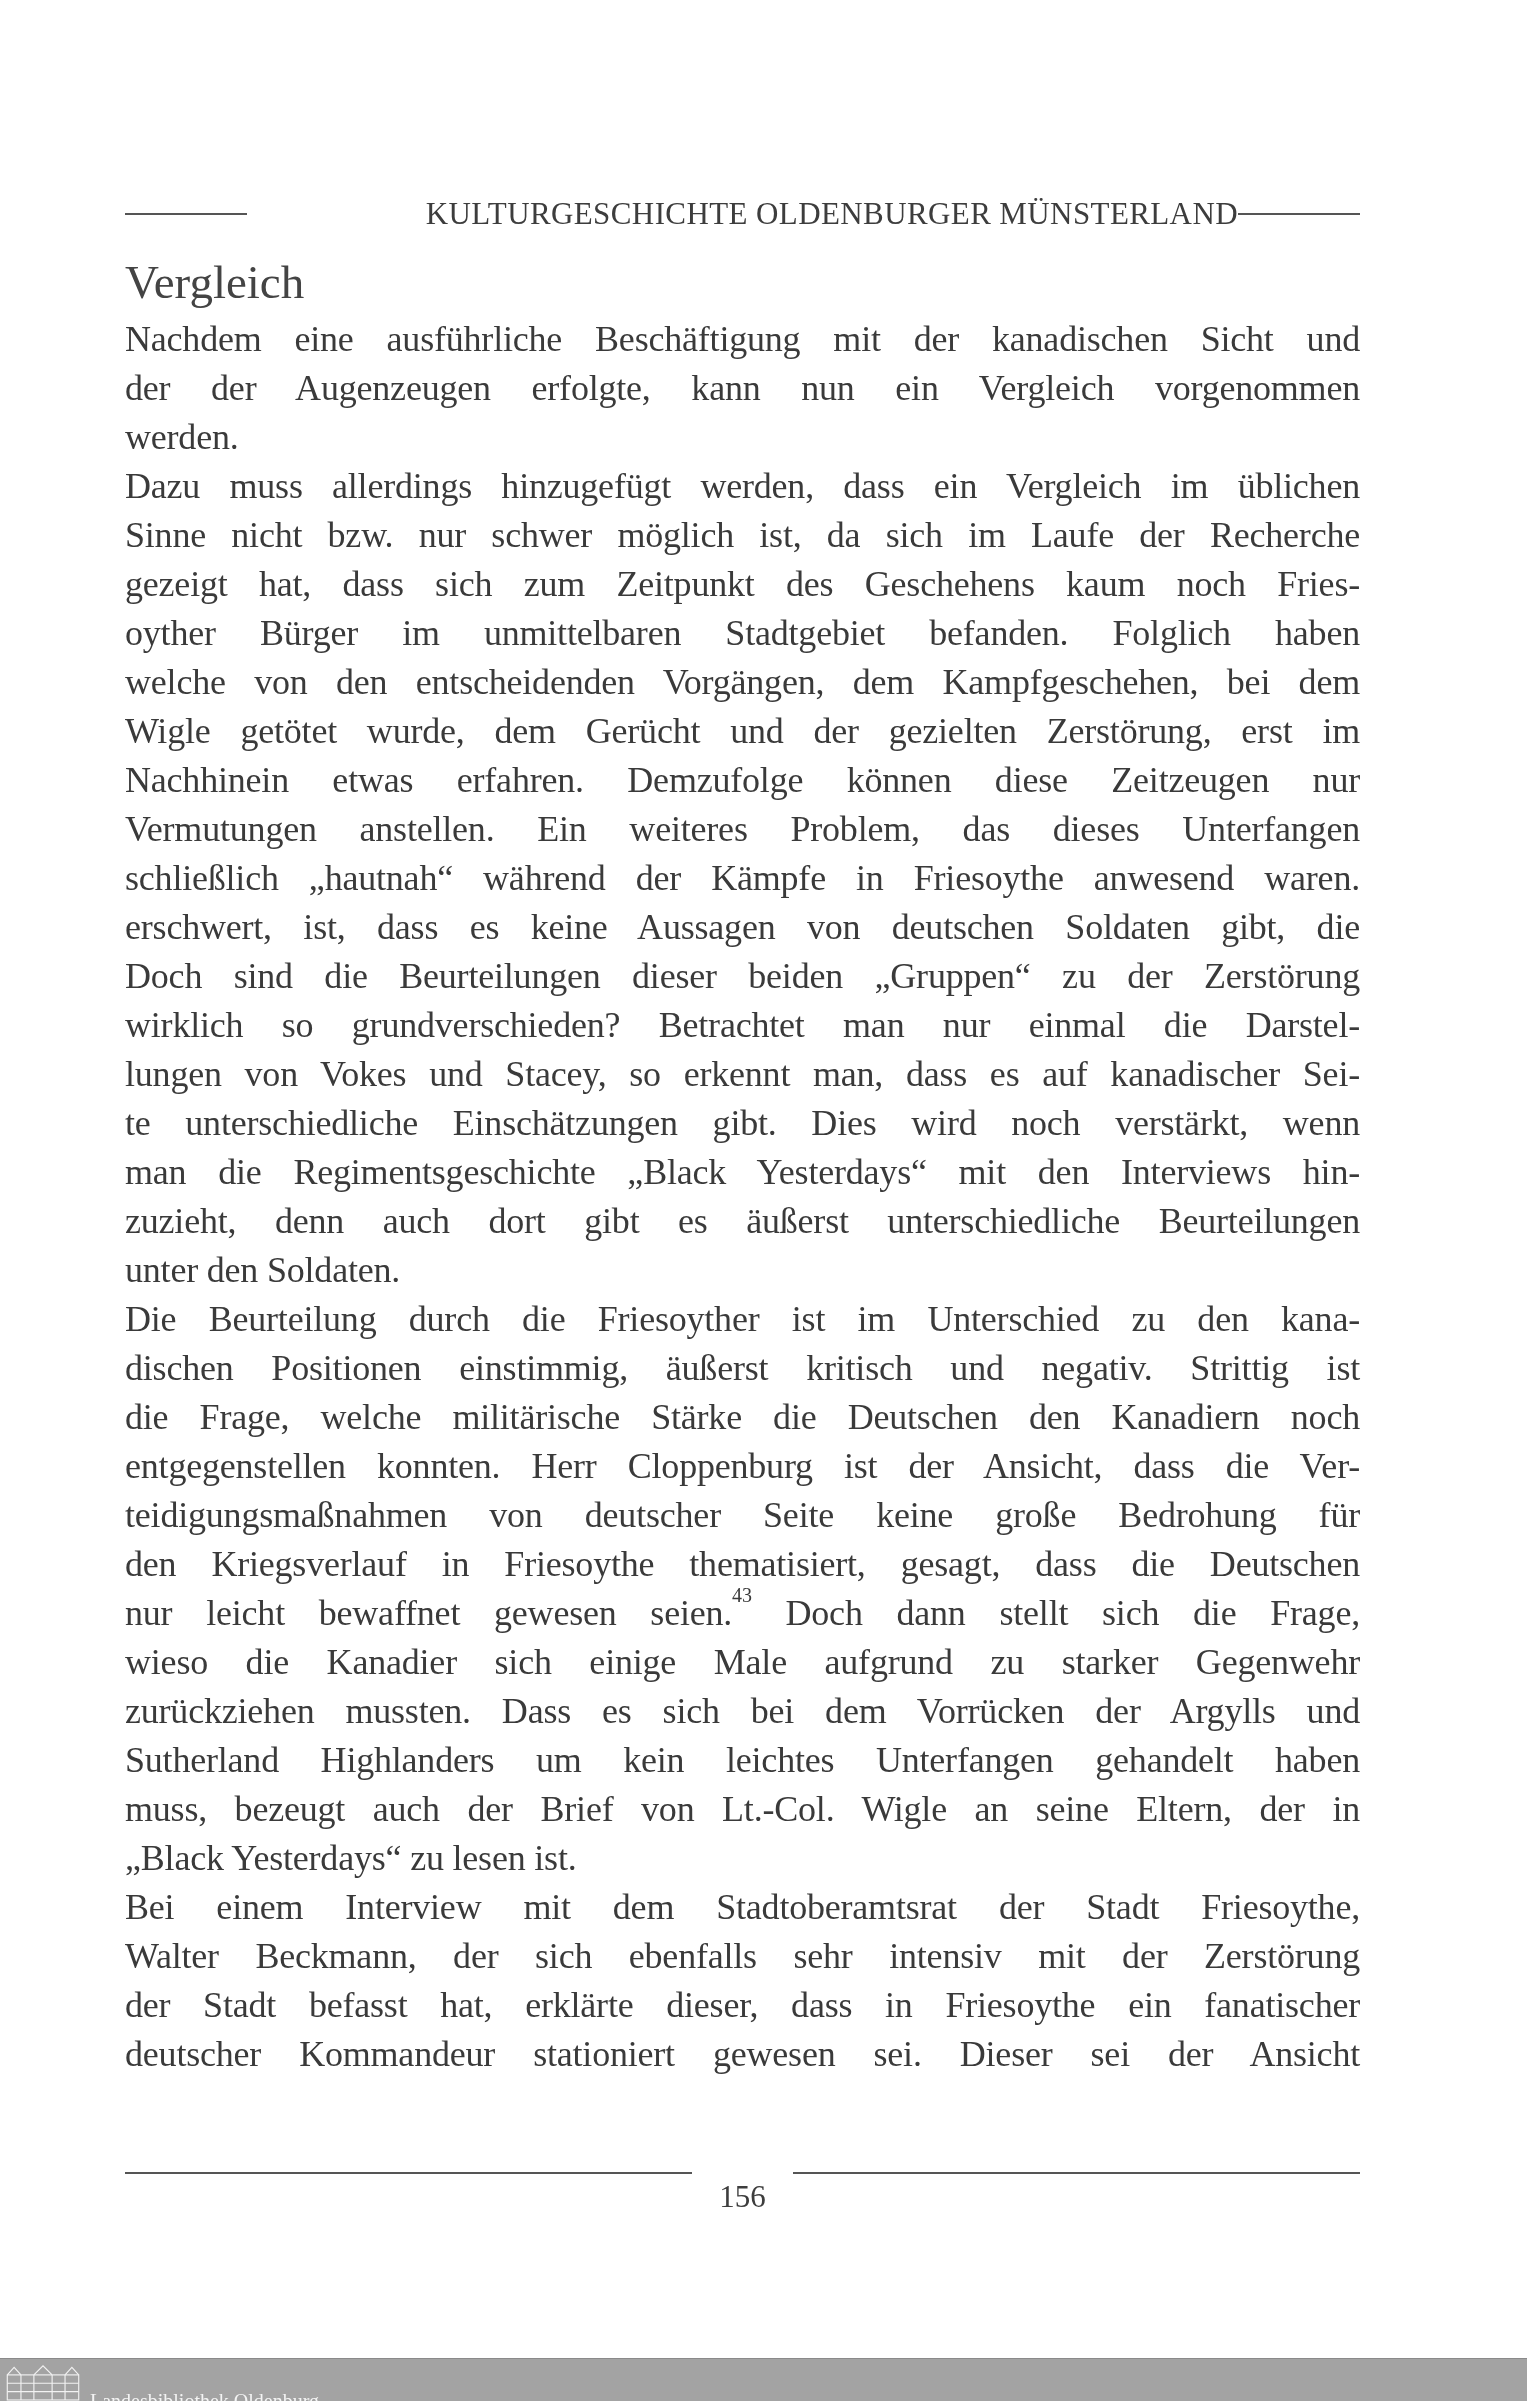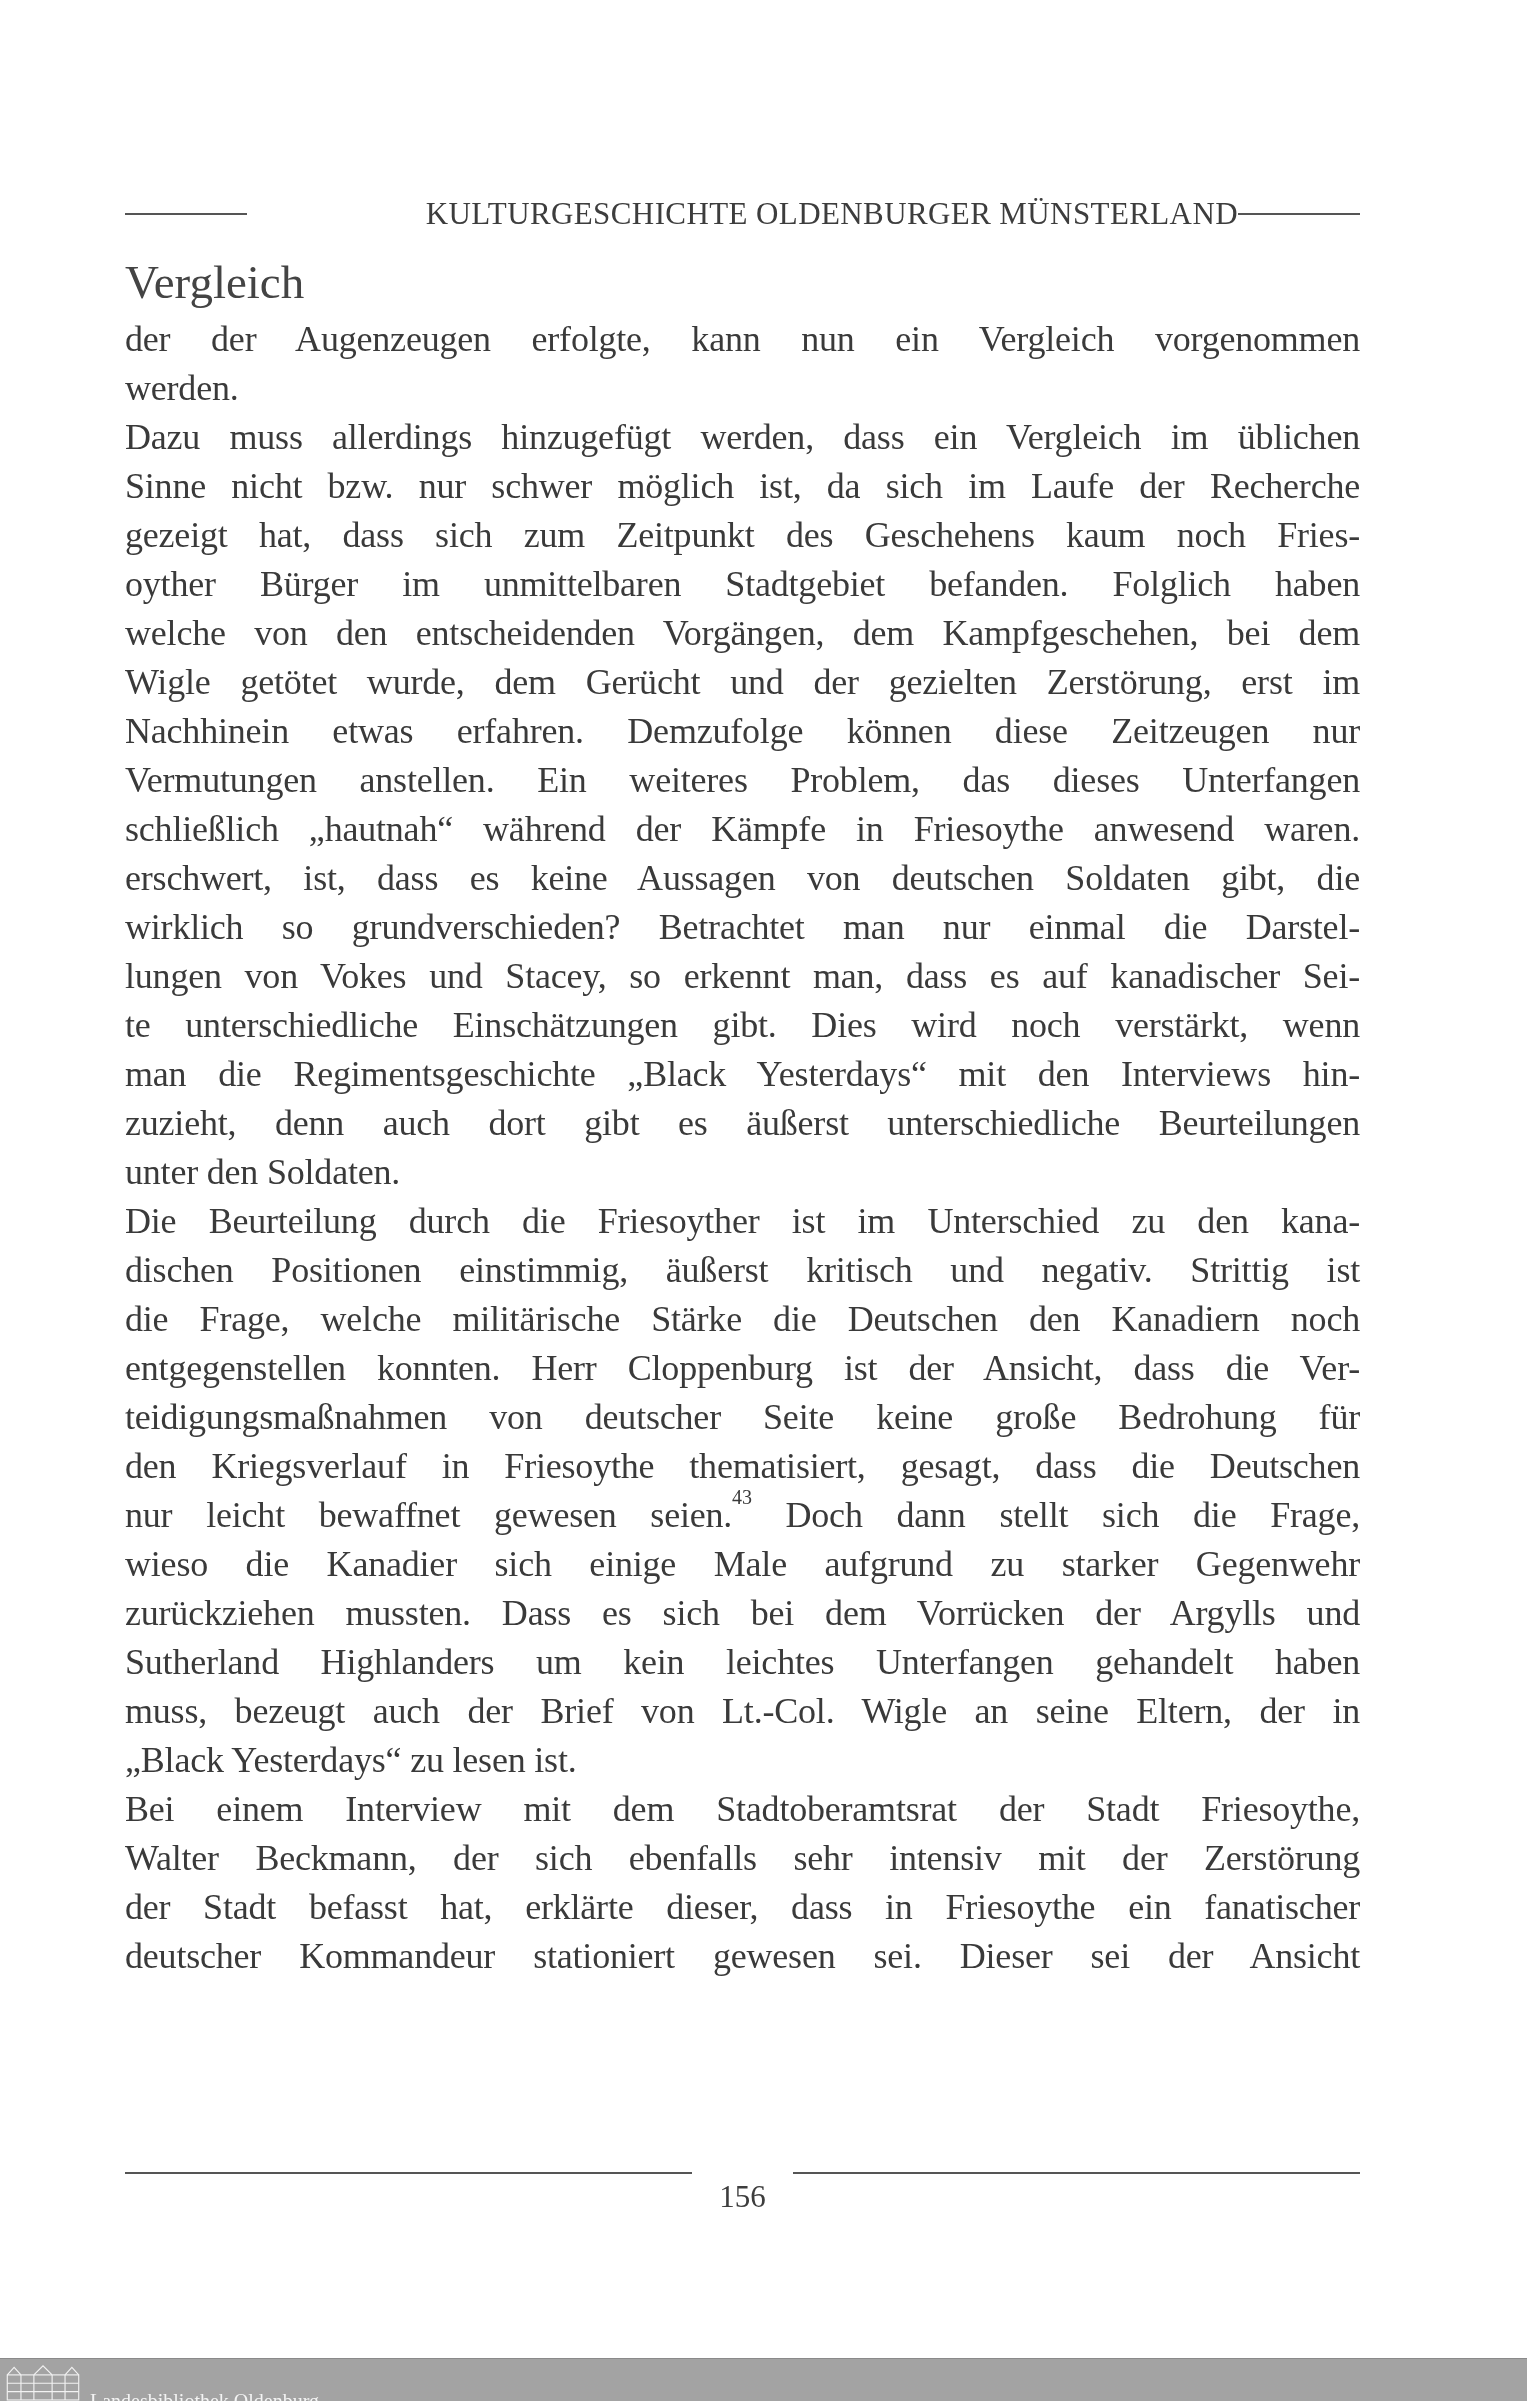--- a/index.html
+++ b/index.html
@@ -32,32 +32,34 @@
 
 <div class="running-head">
   <div class="rule l"></div>
   <div class="txt">KULTURGESCHICHTE OLDENBURGER MÜNSTERLAND</div>
   <div class="rule r"></div>
 </div>
 
 <div class="title">Vergleich</div>
 
 <div class="body-text" id="body-text">
+    <span class="line"><span>Nachdem eine ausführliche Beschäftigung mit der kanadischen Sicht und</span></span>
     <span class="line"><span>der der Augenzeugen erfolgte, kann nun ein Vergleich vorgenommen</span></span>
     <span class="line last"><span>werden.</span></span>
     <span class="line"><span>Dazu muss allerdings hinzugefügt werden, dass ein Vergleich im üblichen</span></span>
     <span class="line"><span>Sinne nicht bzw. nur schwer möglich ist, da sich im Laufe der Recherche</span></span>
     <span class="line"><span>gezeigt hat, dass sich zum Zeitpunkt des Geschehens kaum noch Fries-</span></span>
     <span class="line"><span>oyther Bürger im unmittelbaren Stadtgebiet befanden. Folglich haben</span></span>
     <span class="line"><span>welche von den entscheidenden Vorgängen, dem Kampfgeschehen, bei dem</span></span>
     <span class="line"><span>Wigle getötet wurde, dem Gerücht und der gezielten Zerstörung, erst im</span></span>
     <span class="line"><span>Nachhinein etwas erfahren. Demzufolge können diese Zeitzeugen nur</span></span>
     <span class="line"><span>Vermutungen anstellen. Ein weiteres Problem, das dieses Unterfangen</span></span>
     <span class="line"><span>schließlich „hautnah“ während der Kämpfe in Friesoythe anwesend waren.</span></span>
     <span class="line"><span>erschwert, ist, dass es keine Aussagen von deutschen Soldaten gibt, die</span></span>
+    <span class="line"><span>Doch sind die Beurteilungen dieser beiden „Gruppen“ zu der Zerstörung</span></span>
     <span class="line"><span>wirklich so grundverschieden? Betrachtet man nur einmal die Darstel-</span></span>
     <span class="line"><span>lungen von Vokes und Stacey, so erkennt man, dass es auf kanadischer Sei-</span></span>
     <span class="line"><span>te unterschiedliche Einschätzungen gibt. Dies wird noch verstärkt, wenn</span></span>
     <span class="line"><span>man die Regimentsgeschichte „Black Yesterdays“ mit den Interviews hin-</span></span>
     <span class="line"><span>zuzieht, denn auch dort gibt es äußerst unterschiedliche Beurteilungen</span></span>
     <span class="line last"><span>unter den Soldaten.</span></span>
     <span class="line"><span>Die Beurteilung durch die Friesoyther ist im Unterschied zu den kana-</span></span>
     <span class="line"><span>dischen Positionen einstimmig, äußerst kritisch und negativ. Strittig ist</span></span>
     <span class="line"><span>die Frage, welche militärische Stärke die Deutschen den Kanadiern noch</span></span>
     <span class="line"><span>entgegenstellen konnten. Herr Cloppenburg ist der Ansicht, dass die Ver-</span></span>

